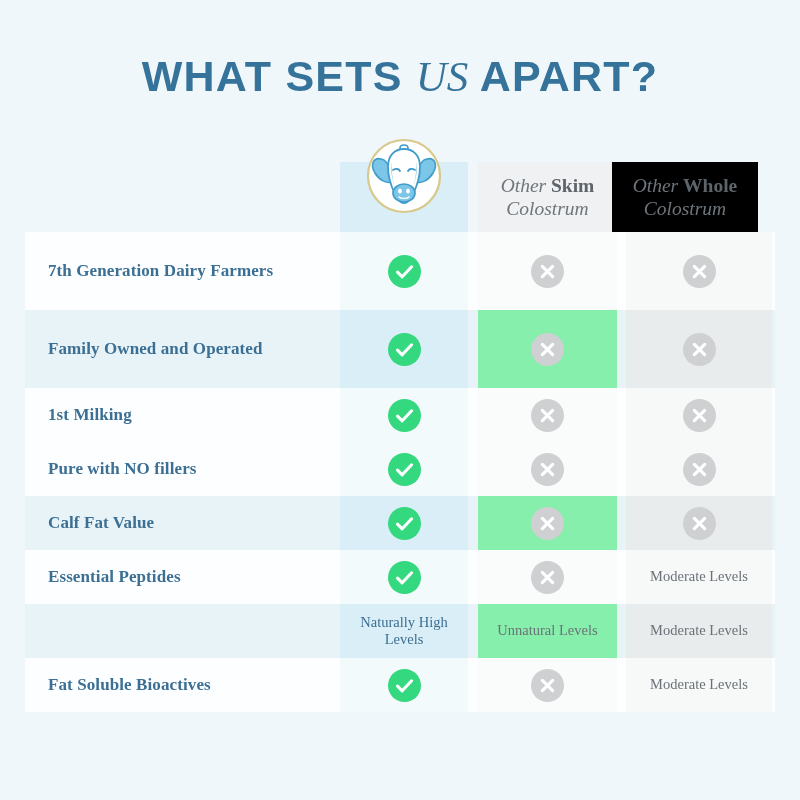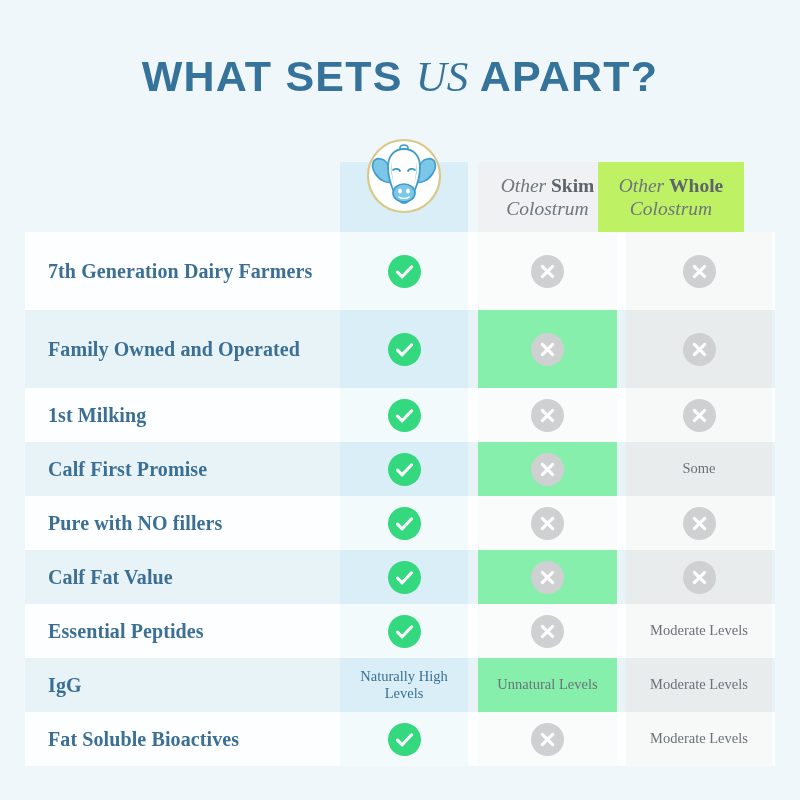--- a/index.html
+++ b/index.html
@@ -63,21 +63,21 @@
     height: 70px;
     box-sizing: border-box;
     display: flex;
     align-items: center;
     justify-content: center;
     text-align: center;
     line-height: 1.18;
   }
   .hcell-0 { left: 340px; width: 128px; background: #d9eef6; }
   .hcell-1 { left: 478px; width: 139px; background: #f0f1f2; }
-  .hcell-2 { left: 598px; width: 146px; background: #bef264; }
+  .hcell-2 { left: 612px; width: 146px; background: #000000; }
 
   .hlabel {
     font-family: "Liberation Serif", serif;
     font-size: 19.5px;
     color: #6e767c;
     font-style: italic;
   }
   .hlabel b {
     font-style: normal;
     font-weight: bold;
@@ -136,21 +136,21 @@
   .rowlabel {
     position: absolute;
     left: 48px;
     top: 0;
     bottom: 0;
     width: 290px;
     display: flex;
     align-items: center;
     font-family: "Liberation Serif", serif;
     font-weight: bold;
-    font-size: 20px;
+    font-size: 17px;
     color: #3b6f93;
     line-height: 1.22;
     letter-spacing: 0.1px;
   }
 
   
   .mark {
     width: 33px;
     height: 33px;
     border-radius: 50%;
@@ -294,115 +294,93 @@
             </div>
           </div>
           <div class="cell c2">
             <div class="mark no">
               <svg width="33" height="33" viewBox="0 0 33 33">
                 <path d="M11.3 11.3 L21.7 21.7 M21.7 11.3 L11.3 21.7" fill="none" stroke="#ffffff" stroke-width="3.1" stroke-linecap="round"></path>
               </svg>
             </div>
           </div>
         </div>
+        <div class="row odd" style="height: 54px;">
+          <div class="stripe"></div>
+          <div class="rowlabel">Pure with NO fillers</div>
+          <div class="cell c0">
+            <div class="mark yes">
+              <svg width="33" height="33" viewBox="0 0 33 33">
+                <path d="M9.5 17.1 L14.2 21.8 L23.6 11.8" fill="none" stroke="#ffffff" stroke-width="3.1" stroke-linecap="round" stroke-linejoin="round"></path>
+              </svg>
+            </div>
+          </div>
+          <div class="cell c1">
+            <div class="mark no">
+              <svg width="33" height="33" viewBox="0 0 33 33">
+                <path d="M11.3 11.3 L21.7 21.7 M21.7 11.3 L11.3 21.7" fill="none" stroke="#ffffff" stroke-width="3.1" stroke-linecap="round"></path>
+              </svg>
+            </div>
+          </div>
+          <div class="cell c2">
+            <div class="mark no">
+              <svg width="33" height="33" viewBox="0 0 33 33">
+                <path d="M11.3 11.3 L21.7 21.7 M21.7 11.3 L11.3 21.7" fill="none" stroke="#ffffff" stroke-width="3.1" stroke-linecap="round"></path>
+              </svg>
+            </div>
+          </div>
+        </div>
         <div class="row even" style="height: 54px;">
           <div class="stripe"></div>
-          <div class="rowlabel">Calf First Promise</div>
-          <div class="cell c0">
-            <div class="mark yes">
-              <svg width="33" height="33" viewBox="0 0 33 33">
-                <path d="M9.5 17.1 L14.2 21.8 L23.6 11.8" fill="none" stroke="#ffffff" stroke-width="3.1" stroke-linecap="round" stroke-linejoin="round"></path>
-              </svg>
-            </div>
-          </div>
-          <div class="cell c1">
-            <div class="mark no">
-              <svg width="33" height="33" viewBox="0 0 33 33">
-                <path d="M11.3 11.3 L21.7 21.7 M21.7 11.3 L11.3 21.7" fill="none" stroke="#ffffff" stroke-width="3.1" stroke-linecap="round"></path>
-              </svg>
-            </div>
-          </div>
-          <div class="cell c2">
-            <div class="celltext">Some</div>
+          <div class="rowlabel">Calf Fat Value</div>
+          <div class="cell c0">
+            <div class="mark yes">
+              <svg width="33" height="33" viewBox="0 0 33 33">
+                <path d="M9.5 17.1 L14.2 21.8 L23.6 11.8" fill="none" stroke="#ffffff" stroke-width="3.1" stroke-linecap="round" stroke-linejoin="round"></path>
+              </svg>
+            </div>
+          </div>
+          <div class="cell c1">
+            <div class="mark no">
+              <svg width="33" height="33" viewBox="0 0 33 33">
+                <path d="M11.3 11.3 L21.7 21.7 M21.7 11.3 L11.3 21.7" fill="none" stroke="#ffffff" stroke-width="3.1" stroke-linecap="round"></path>
+              </svg>
+            </div>
+          </div>
+          <div class="cell c2">
+            <div class="mark no">
+              <svg width="33" height="33" viewBox="0 0 33 33">
+                <path d="M11.3 11.3 L21.7 21.7 M21.7 11.3 L11.3 21.7" fill="none" stroke="#ffffff" stroke-width="3.1" stroke-linecap="round"></path>
+              </svg>
+            </div>
           </div>
         </div>
         <div class="row odd" style="height: 54px;">
           <div class="stripe"></div>
-          <div class="rowlabel">Pure with NO fillers</div>
-          <div class="cell c0">
-            <div class="mark yes">
-              <svg width="33" height="33" viewBox="0 0 33 33">
-                <path d="M9.5 17.1 L14.2 21.8 L23.6 11.8" fill="none" stroke="#ffffff" stroke-width="3.1" stroke-linecap="round" stroke-linejoin="round"></path>
-              </svg>
-            </div>
-          </div>
-          <div class="cell c1">
-            <div class="mark no">
-              <svg width="33" height="33" viewBox="0 0 33 33">
-                <path d="M11.3 11.3 L21.7 21.7 M21.7 11.3 L11.3 21.7" fill="none" stroke="#ffffff" stroke-width="3.1" stroke-linecap="round"></path>
-              </svg>
-            </div>
-          </div>
-          <div class="cell c2">
-            <div class="mark no">
-              <svg width="33" height="33" viewBox="0 0 33 33">
-                <path d="M11.3 11.3 L21.7 21.7 M21.7 11.3 L11.3 21.7" fill="none" stroke="#ffffff" stroke-width="3.1" stroke-linecap="round"></path>
-              </svg>
-            </div>
+          <div class="rowlabel">Essential Peptides</div>
+          <div class="cell c0">
+            <div class="mark yes">
+              <svg width="33" height="33" viewBox="0 0 33 33">
+                <path d="M9.5 17.1 L14.2 21.8 L23.6 11.8" fill="none" stroke="#ffffff" stroke-width="3.1" stroke-linecap="round" stroke-linejoin="round"></path>
+              </svg>
+            </div>
+          </div>
+          <div class="cell c1">
+            <div class="mark no">
+              <svg width="33" height="33" viewBox="0 0 33 33">
+                <path d="M11.3 11.3 L21.7 21.7 M21.7 11.3 L11.3 21.7" fill="none" stroke="#ffffff" stroke-width="3.1" stroke-linecap="round"></path>
+              </svg>
+            </div>
+          </div>
+          <div class="cell c2">
+            <div class="celltext">Moderate Levels</div>
           </div>
         </div>
         <div class="row even" style="height: 54px;">
           <div class="stripe"></div>
-          <div class="rowlabel">Calf Fat Value</div>
-          <div class="cell c0">
-            <div class="mark yes">
-              <svg width="33" height="33" viewBox="0 0 33 33">
-                <path d="M9.5 17.1 L14.2 21.8 L23.6 11.8" fill="none" stroke="#ffffff" stroke-width="3.1" stroke-linecap="round" stroke-linejoin="round"></path>
-              </svg>
-            </div>
-          </div>
-          <div class="cell c1">
-            <div class="mark no">
-              <svg width="33" height="33" viewBox="0 0 33 33">
-                <path d="M11.3 11.3 L21.7 21.7 M21.7 11.3 L11.3 21.7" fill="none" stroke="#ffffff" stroke-width="3.1" stroke-linecap="round"></path>
-              </svg>
-            </div>
-          </div>
-          <div class="cell c2">
-            <div class="mark no">
-              <svg width="33" height="33" viewBox="0 0 33 33">
-                <path d="M11.3 11.3 L21.7 21.7 M21.7 11.3 L11.3 21.7" fill="none" stroke="#ffffff" stroke-width="3.1" stroke-linecap="round"></path>
-              </svg>
-            </div>
-          </div>
-        </div>
-        <div class="row odd" style="height: 54px;">
-          <div class="stripe"></div>
-          <div class="rowlabel">Essential Peptides</div>
-          <div class="cell c0">
-            <div class="mark yes">
-              <svg width="33" height="33" viewBox="0 0 33 33">
-                <path d="M9.5 17.1 L14.2 21.8 L23.6 11.8" fill="none" stroke="#ffffff" stroke-width="3.1" stroke-linecap="round" stroke-linejoin="round"></path>
-              </svg>
-            </div>
-          </div>
-          <div class="cell c1">
-            <div class="mark no">
-              <svg width="33" height="33" viewBox="0 0 33 33">
-                <path d="M11.3 11.3 L21.7 21.7 M21.7 11.3 L11.3 21.7" fill="none" stroke="#ffffff" stroke-width="3.1" stroke-linecap="round"></path>
-              </svg>
-            </div>
-          </div>
-          <div class="cell c2">
-            <div class="celltext">Moderate Levels</div>
-          </div>
-        </div>
-        <div class="row even" style="height: 54px;">
-          <div class="stripe"></div>
-          <div class="rowlabel">IgG</div>
           <div class="cell c0">
             <div class="celltext blue">Naturally High Levels</div>
           </div>
           <div class="cell c1">
             <div class="celltext">Unnatural Levels</div>
           </div>
           <div class="cell c2">
             <div class="celltext">Moderate Levels</div>
           </div>
         </div>

